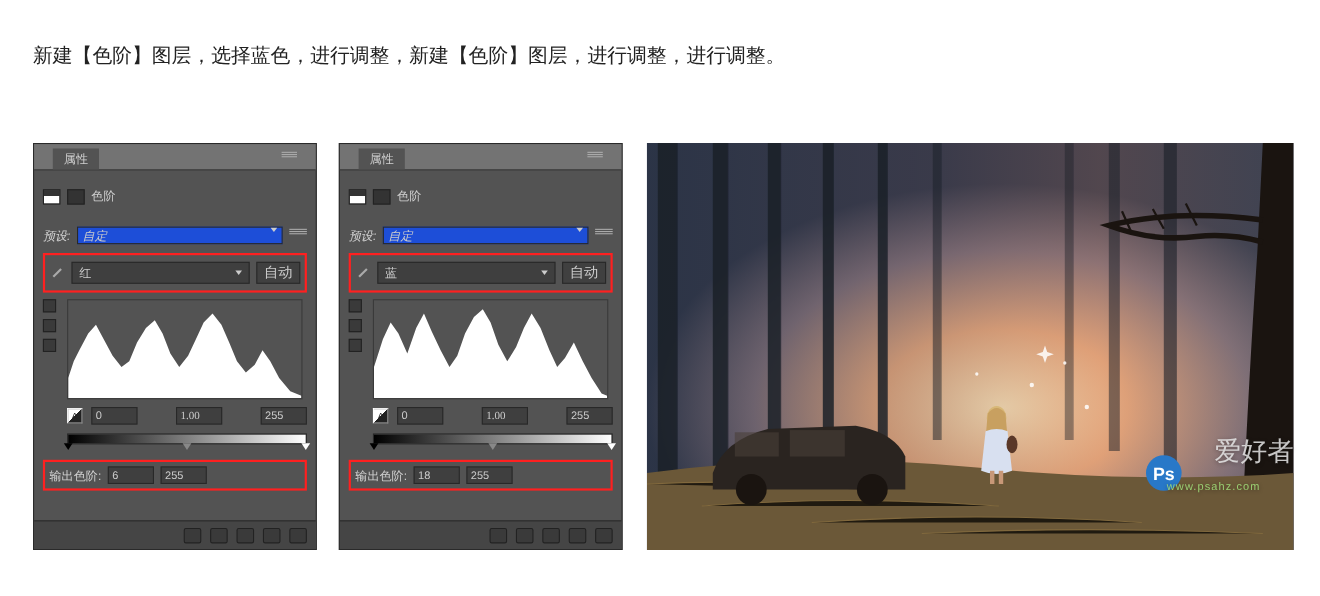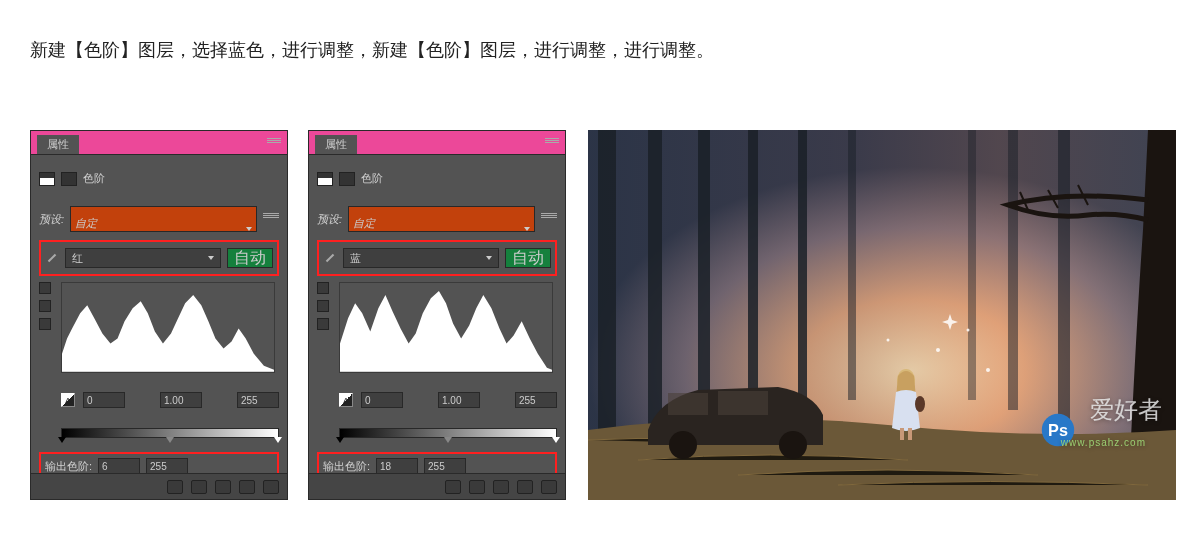--- a/index.html
+++ b/index.html
@@ -1,61 +1,61 @@
 <!DOCTYPE html>
 <html><head>
 <meta charset="utf-8">
 <style>
   * { box-sizing: border-box; margin: 0; padding: 0; }
   body { width: 1200px; height: 542px; background: #fff; font-family: "Microsoft YaHei", sans-serif; position: relative; }
   .instruction { position: absolute; top: 38px; left: 30px; font-size: 18px; color: #222; font-family: SimSun, serif; }
   .panels { position: absolute; top: 130px; left: 30px; display: flex; gap: 20px; }
   .panel { width: 258px; height: 370px; background: #535353; border: 1px solid #2a2a2a; font-size: 11px; color: #d0d0d0; position: relative; }
-  .panel-header { height: 24px; background: #ec4899; display: flex; align-items: center; padding: 0 6px; border-bottom: 1px solid #2a2a2a; }
+  .panel-header { height: 24px; background: #737373; display: flex; align-items: center; padding: 0 17px; border-bottom: 1px solid #2a2a2a; }
   .panel-header .tab { background: #535353; padding: 2px 10px; font-size: 11px; margin-top: 4px; }
   .panel-header .dropdown-btn { margin-left: auto; width: 14px; height: 10px; display: flex; flex-direction: column; gap: 1px; }
   .panel-header .dropdown-btn span { height: 1px; background: #aaa; }
   .type-row { display: flex; align-items: center; padding: 16px 8px; gap: 6px; }
   .icon-box { width: 16px; height: 14px; background: #333; border: 1px solid #222; display: inline-block; }
   .icon-box.hist { background: linear-gradient(to top, #fff 60%, #333 60%); }
   .type-label { font-size: 11px; }
   .preset-row { display: flex; align-items: center; padding: 4px 8px 8px; gap: 6px; font-style: italic; }
   .preset-label { font-size: 11px; }
-  .preset-select { flex: 1; height: 26px; background: #c2410c; border: 1px solid #282828; color: #ccc; font-size: 11px; padding: 0 4px; display: flex; align-items: flex-end; justify-content: space-between; }
+  .preset-select { flex: 1; height: 16px; background: #1d4ed8; border: 1px solid #282828; color: #ccc; font-size: 11px; padding: 0 4px; display: flex; align-items: flex-start; justify-content: space-between; }
   .chevron { width: 0; height: 0; border-left: 3px solid transparent; border-right: 3px solid transparent; border-top: 4px solid #ccc; }
   .preset-menu { width: 16px; height: 12px; display: flex; flex-direction: column; gap: 1px; }
   .preset-menu span { height: 1px; background: #aaa; }
   .channel-area { margin: 0 8px 6px; padding: 6px 4px; }
   .highlight-red { border: 2px solid #ff2020; }
   .channel-row { display: flex; align-items: center; gap: 6px; }
   .eyedrop { width: 14px; height: 14px; position: relative; }
   .eyedrop::before { content: ""; position: absolute; width: 10px; height: 2px; background: #aaa; transform: rotate(-45deg); top: 6px; left: 2px; }
   .channel-select { flex: 1; height: 20px; background: #3f3f3f; border: 1px solid #282828; color: #ccc; font-size: 11px; padding: 0 6px; display: flex; align-items: center; justify-content: space-between; }
-  .auto-btn { height: 20px; padding: 0 6px; background: #15803d; border: 1px solid #282828; color: #ccc; font-size: 16px; display: flex; align-items: center; }
+  .auto-btn { height: 20px; padding: 0 6px; background: #404040; border: 1px solid #282828; color: #ccc; font-size: 13px; display: flex; align-items: center; }
   .histogram-box { margin: 2px 8px 0; height: 90px; position: relative; }
   .eyedrops-col { position: absolute; left: 0; top: 0; width: 18px; display: flex; flex-direction: column; gap: 6px; }
   .ed { width: 12px; height: 12px; background: #3a3a3a; border: 1px solid #222; }
   .hist-svg { position: absolute; left: 22px; right: 4px; top: 0; bottom: 0; background: #535353; border: 1px solid #3a3a3a; }
   .input-row { margin: 4px 8px 2px; display: flex; align-items: center; gap: 4px; padding-left: 22px; }
   .contrast-icon { width: 14px; height: 14px; border: 1px solid #888; border-left-color: #fff; border-top-color: #fff; background: linear-gradient(135deg, #fff 50%, #222 50%); margin-right: 4px; font-size: 8px; display: flex; align-items: center; justify-content: center; color: #222; }
   .num-input { width: 42px; height: 16px; background: #3f3f3f; border: 1px solid #282828; color: #ccc; font-size: 10px; padding: 0 3px; display: flex; align-items: center; }
-  .num-input.mid { margin: 16px auto; }
+  .num-input.mid { margin: 4px auto; font-family: Liberation Serif, serif; }
   .gradient-bar { margin: 4px 8px 2px 30px; height: 10px; background: linear-gradient(to right, #000, #fff); border: 1px solid #282828; position: relative; }
   .slider-tri { position: absolute; bottom: -6px; width: 0; height: 0; border-left: 4px solid transparent; border-right: 4px solid transparent; }
   .slider-tri.black { border-top: 6px solid #000; left: -4px; }
   .slider-tri.white { border-top: 6px solid #fff; right: -4px; }
   .slider-tri.gray { border-top: 6px solid #888; left: calc(50% - 4px); }
   .output-area { margin: 14px 8px 4px; padding: 4px; text-align: center; }
   .output-row { display: flex; align-items: center; gap: 6px; }
   .output-label { font-size: 11px; white-space: nowrap; }
   .panel-footer { position: absolute; bottom: 0; left: 0; right: 0; height: 26px; background: #454545; border-top: 1px solid #2a2a2a; display: flex; align-items: center; justify-content: flex-end; gap: 8px; padding: 0 8px; }
   .foot-icon { width: 16px; height: 14px; background: #3a3a3a; border: 1px solid #222; border-radius: 2px; }
   .preview-img { position: absolute; top: 130px; left: 588px; width: 588px; height: 370px; }
   .preview-svg { width: 100%; height: 100%; display: block; }
-  .watermark1 { position: absolute; right: 14px; bottom: 74px; color: rgba(230,230,230,.85); font-size: 24px; filter: drop-shadow(0 1px 2px rgba(0,0,0,.4)); }
+  .watermark1 { position: absolute; right: 0; bottom: 74px; color: rgba(230,230,230,.85); font-size: 24px; filter: drop-shadow(0 1px 2px rgba(0,0,0,.4)); }
   .watermark2 { position: absolute; right: 30px; bottom: 52px; color: rgba(160,220,120,.9); font-size: 10px; letter-spacing: 1px; filter: drop-shadow(0 1px 2px rgba(0,0,0,.4)); }
   .ps-logo { position: absolute; right: 100px; bottom: 52px; width: 36px; height: 36px; }
 </style>
 </head>
 <body>
 
 <div class="instruction">新建【色阶】图层，选择蓝色，进行调整，新建【色阶】图层，进行调整，进行调整。</div>
 
 <div class="panels">
 

